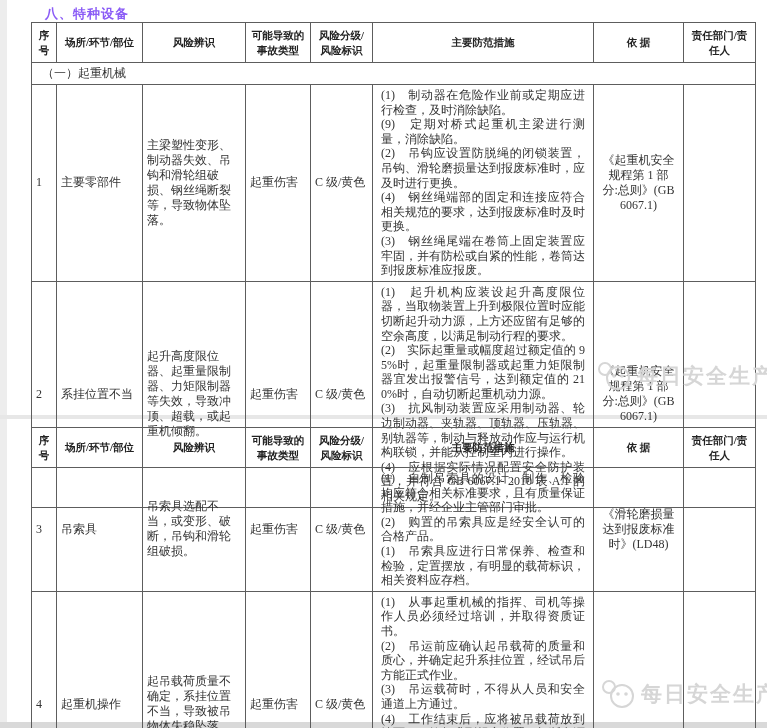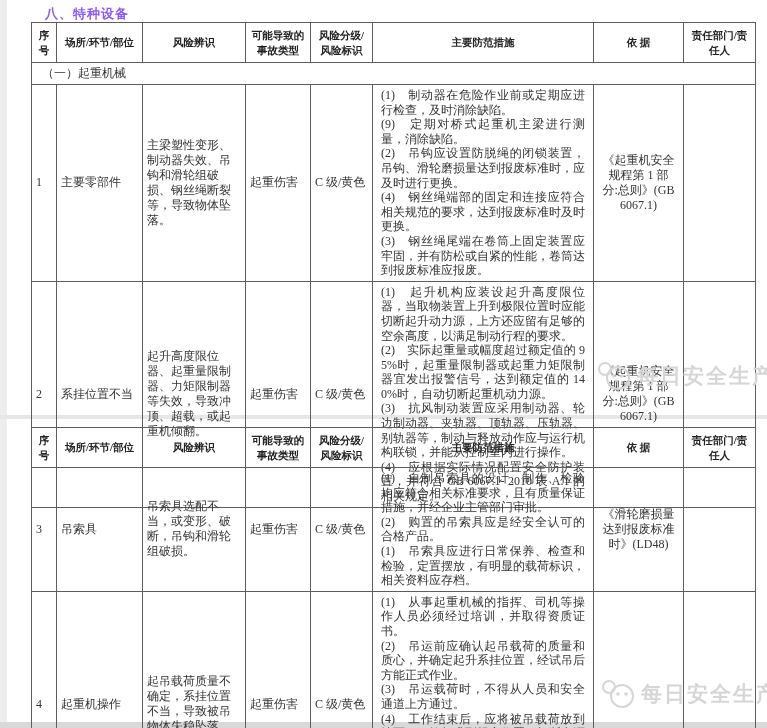--- a/index.html
+++ b/index.html
@@ -120,21 +120,21 @@
     <td class="c"></td>
   </tr>
   <tr style="height:173px">
     <td class="c">2</td>
     <td class="c">系挂位置不当</td>
     <td class="c">起升高度限位器、起重量限制器、力矩限制器等失效，导致冲顶、超载，或起重机倾翻。</td>
     <td class="c">起重伤害</td>
     <td class="c">C 级/黄色</td>
     <td class="measures">
       <div class="measure">(1)　起升机构应装设起升高度限位器，当取物装置上升到极限位置时应能切断起升动力源，上方还应留有足够的空余高度，以满足制动行程的要求。</div>
-      <div class="measure">(2)　实际起重量或幅度超过额定值的 95%时，起重量限制器或起重力矩限制器宜发出报警信号，达到额定值的 140%时，自动切断起重机动力源。</div>
+      <div class="measure">(2)　实际起重量或幅度超过额定值的 95%时，起重量限制器或起重力矩限制器宜发出报警信号，达到额定值的 210%时，自动切断起重机动力源。</div>
       <div class="measure">(3)　抗风制动装置应采用制动器、轮边制动器、夹轨器、顶轨器、压轨器、别轨器等，制动与释放动作应与运行机构联锁，并能从控制室内进行操作。</div>
       <div class="measure">(4)　应根据实际情况配置安全防护装置，并符合 GB 6067.1- 2010 表 A.1 的相关规定。</div>
     </td>
     <td class="basis">《起重机安全规程第 1 部分:总则》(GB 6067.1)</td>
     <td class="c"></td>
   </tr>
 </tbody>
   </table>
 
 <table class="risk-table" id="table2">

